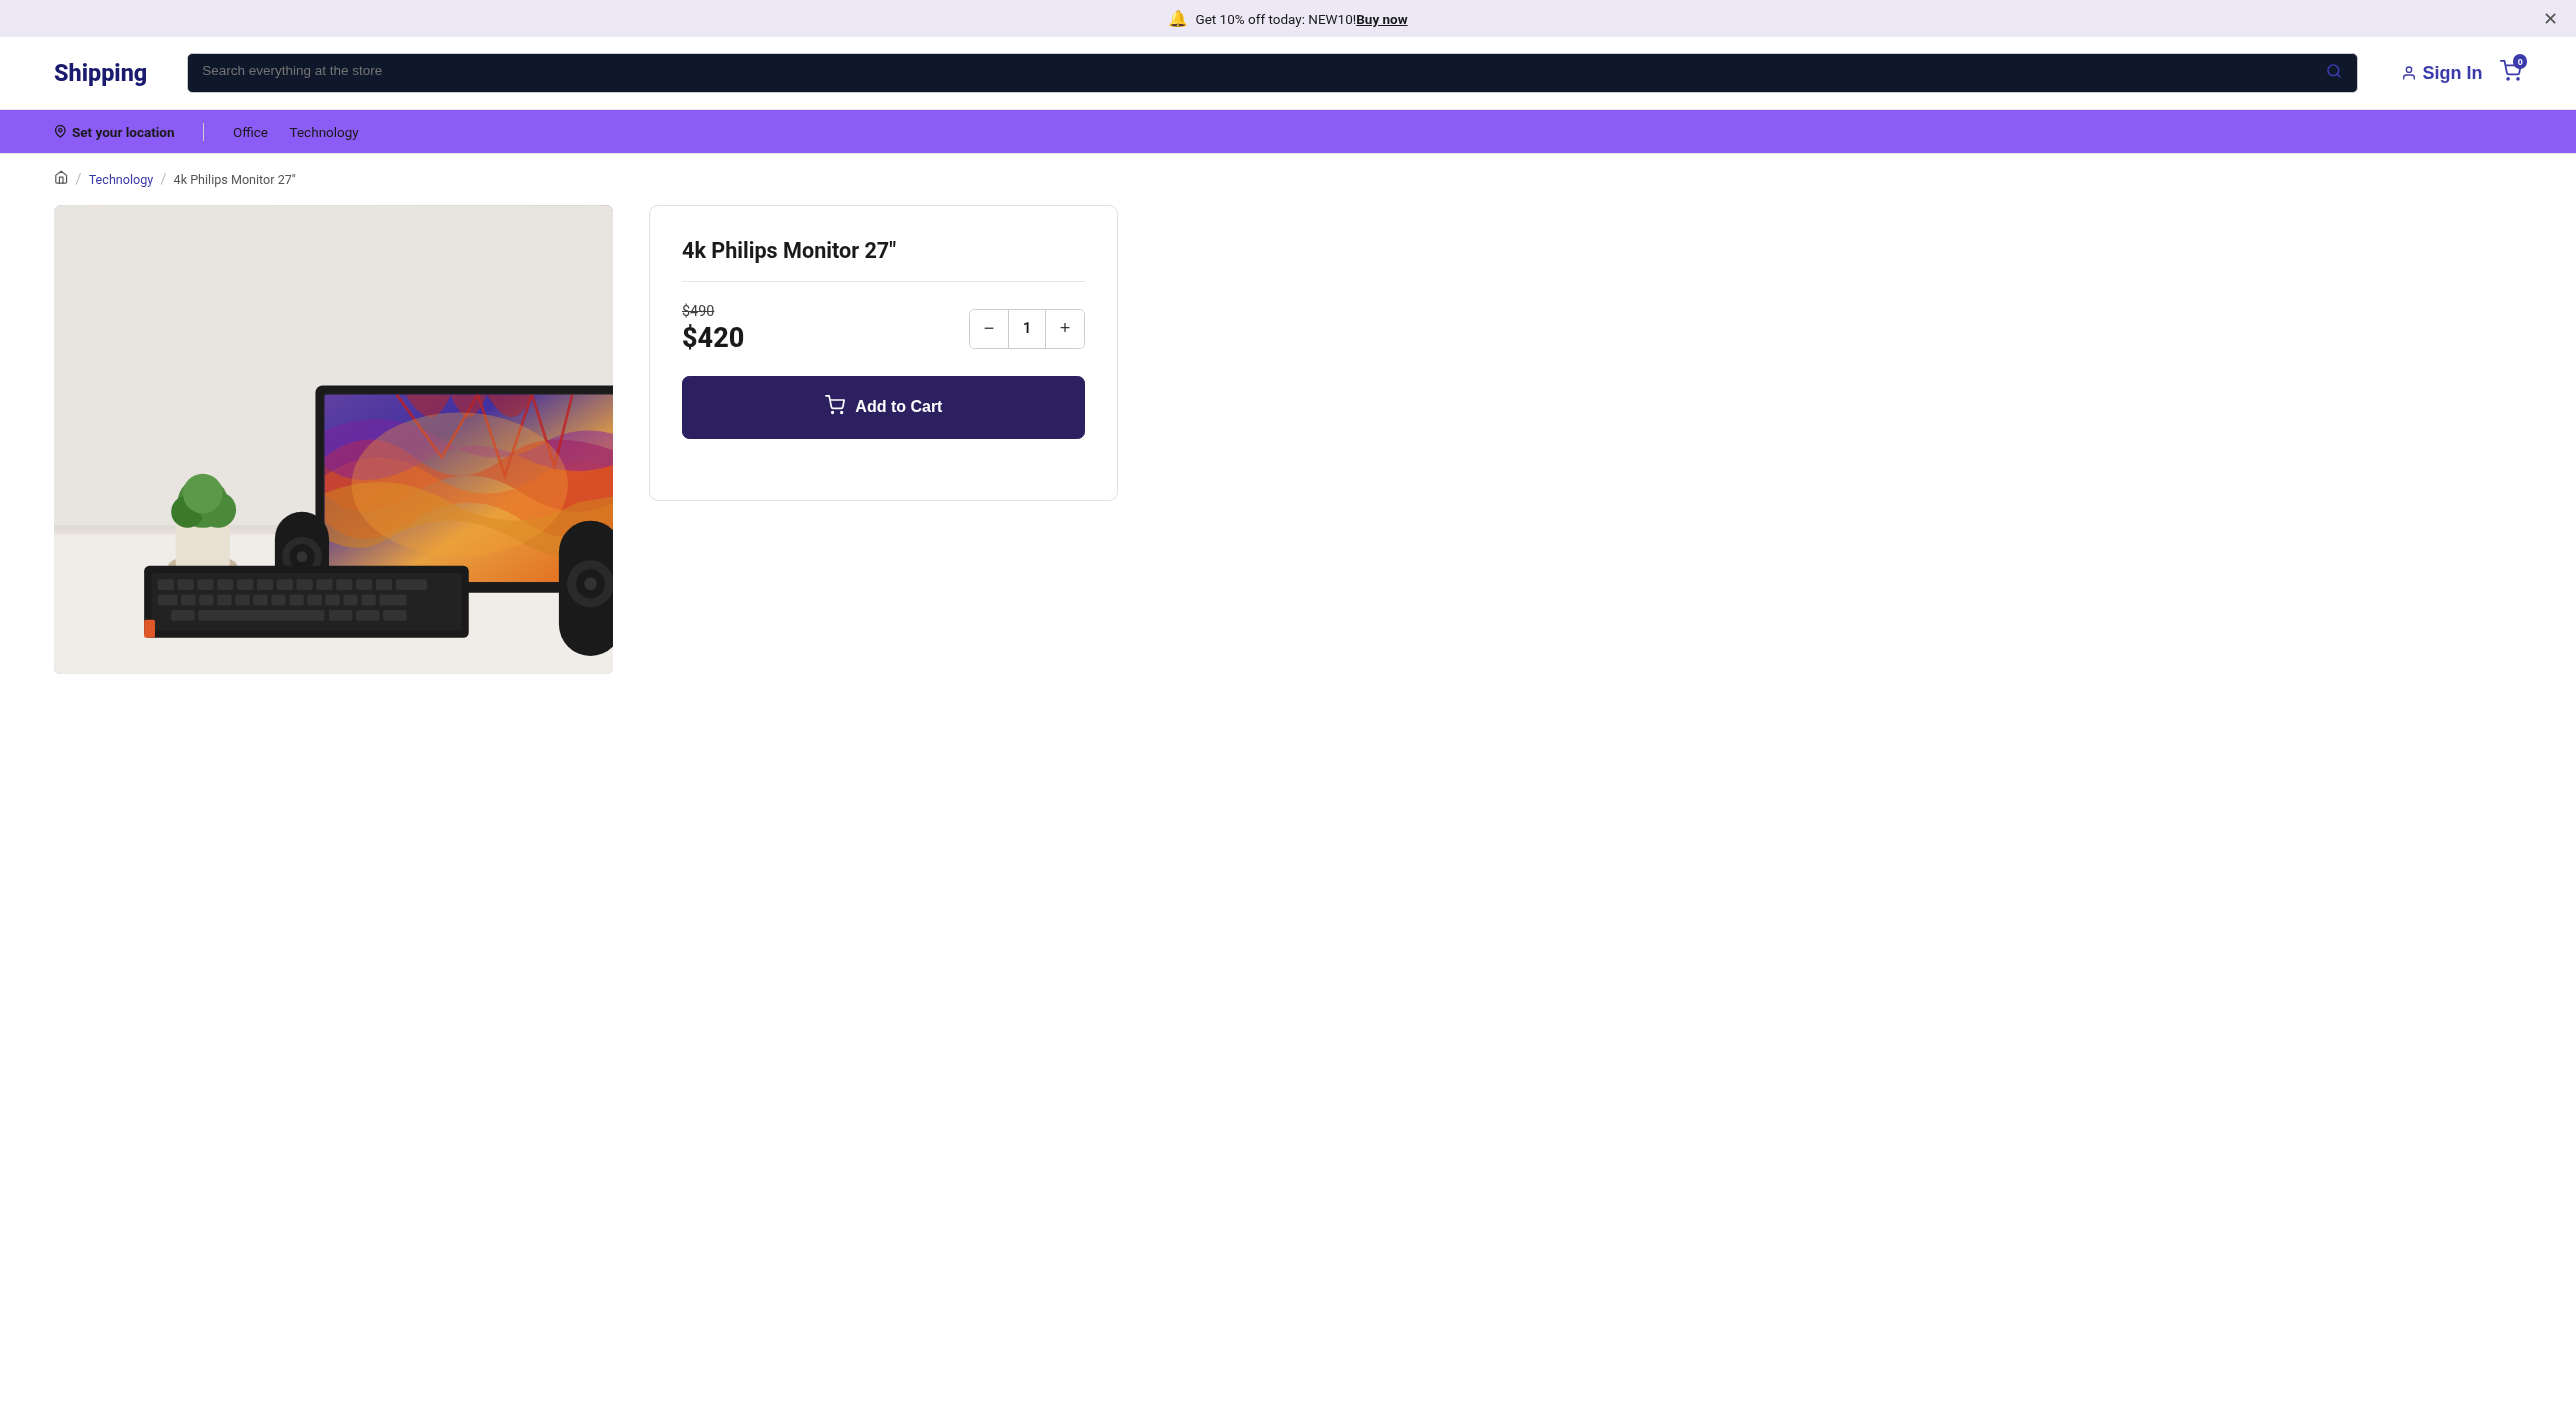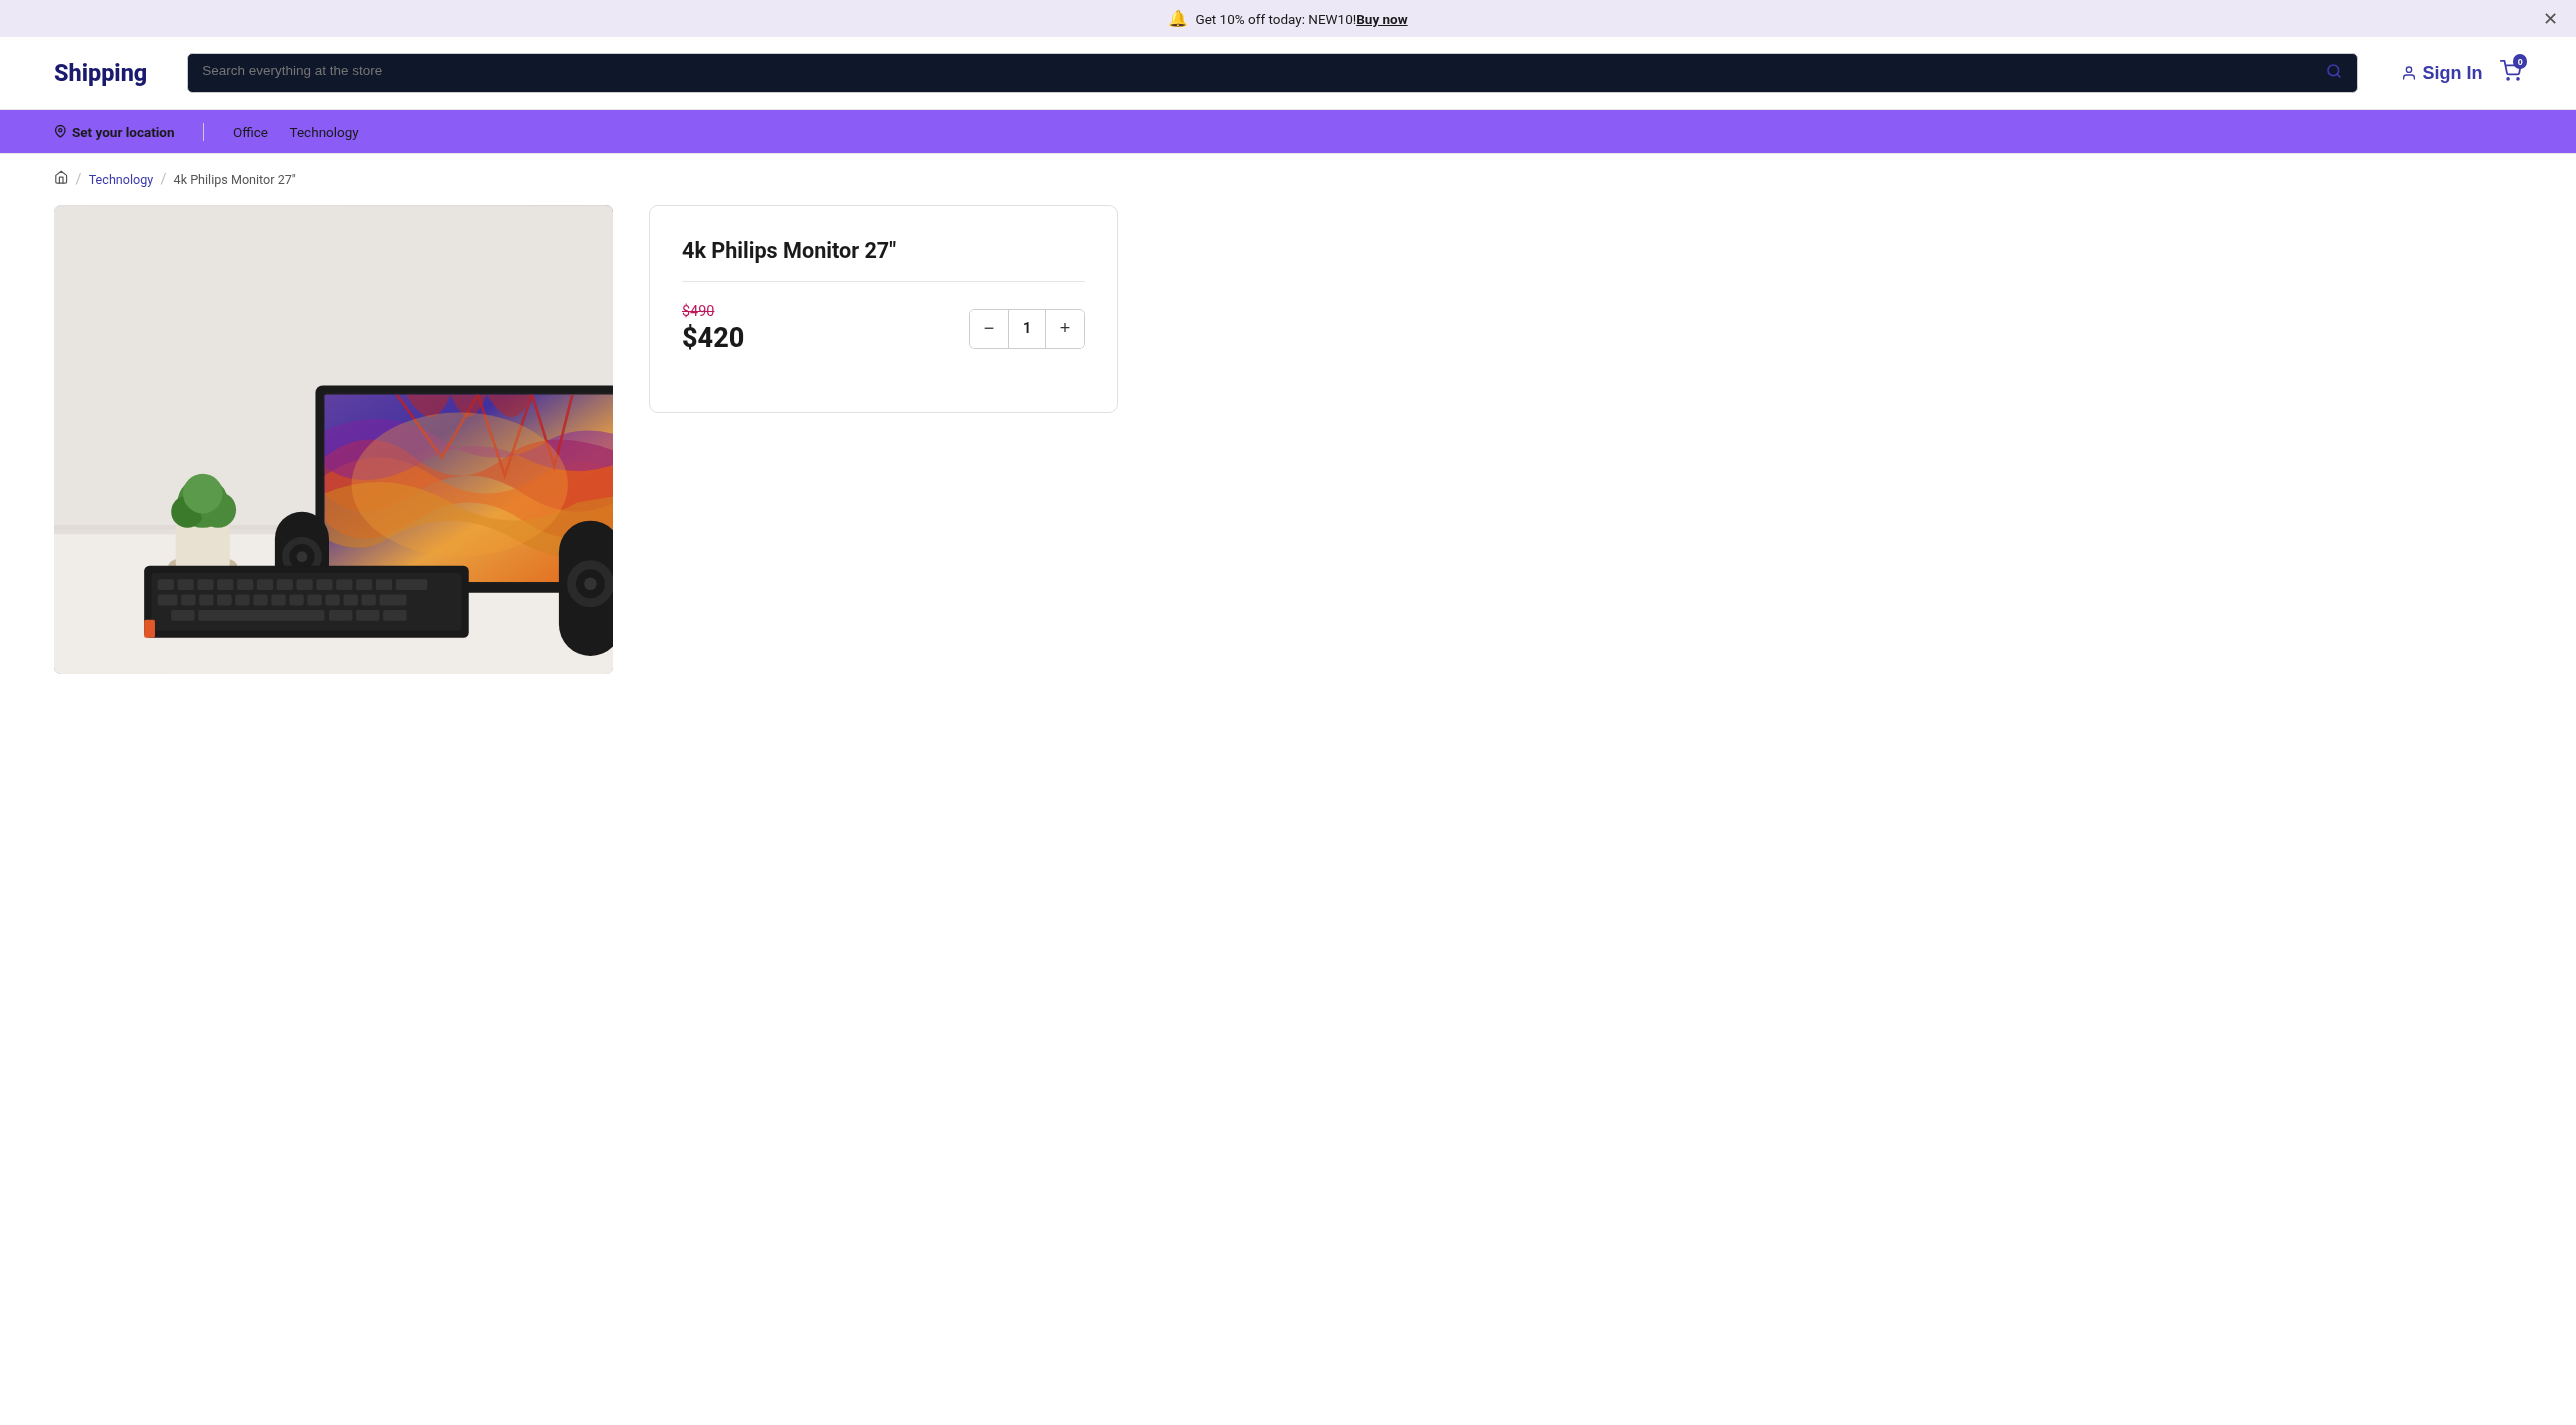--- a/index.html
+++ b/index.html
@@ -200,21 +200,21 @@
     }
     .price-row {
       display: flex;
       align-items: center;
       justify-content: space-between;
       margin-bottom: 21.6px;
     }
     .price-block { display: flex; flex-direction: column; }
     .price-original {
       font-size: 14.4px;
-      color: #be185d;
+      color: #404040;
       text-decoration: line-through;
       margin-bottom: 1.8px;
     }
     .price-current {
       font-size: 27px;
       font-weight: 800;
       color: #1a1a1a;
     }
     .quantity-control {
       display: flex;
@@ -475,17 +475,27 @@
         <span class="price-original">$490</span>
         <span class="price-current">$420</span>
       </div>
       <div class="quantity-control">
         <button class="qty-btn">−</button>
         <div class="qty-value">1</div>
         <button class="qty-btn">+</button>
       </div>
     </div>
 
+    <button class="add-to-cart-btn">
+      <span class="cart-icon-svg">
+        <svg width="20" height="20" viewBox="0 0 24 24" fill="none" stroke="#fff" stroke-width="2" stroke-linecap="round" stroke-linejoin="round">
+          <circle cx="9" cy="21" r="1"></circle>
+            <circle cx="20" cy="21" r="1"></circle>
+          <path d="M1 1h4l2.68 13.39a2 2 0 0 0 2 1.61h9.72a2 2 0 0 0 2-1.61L23 6H6"></path>
+        </svg>
+      </span>
+      <span>Add to Cart</span>
+    </button>
 
   </div>
 
 </div>
 
 
 </body></html>

